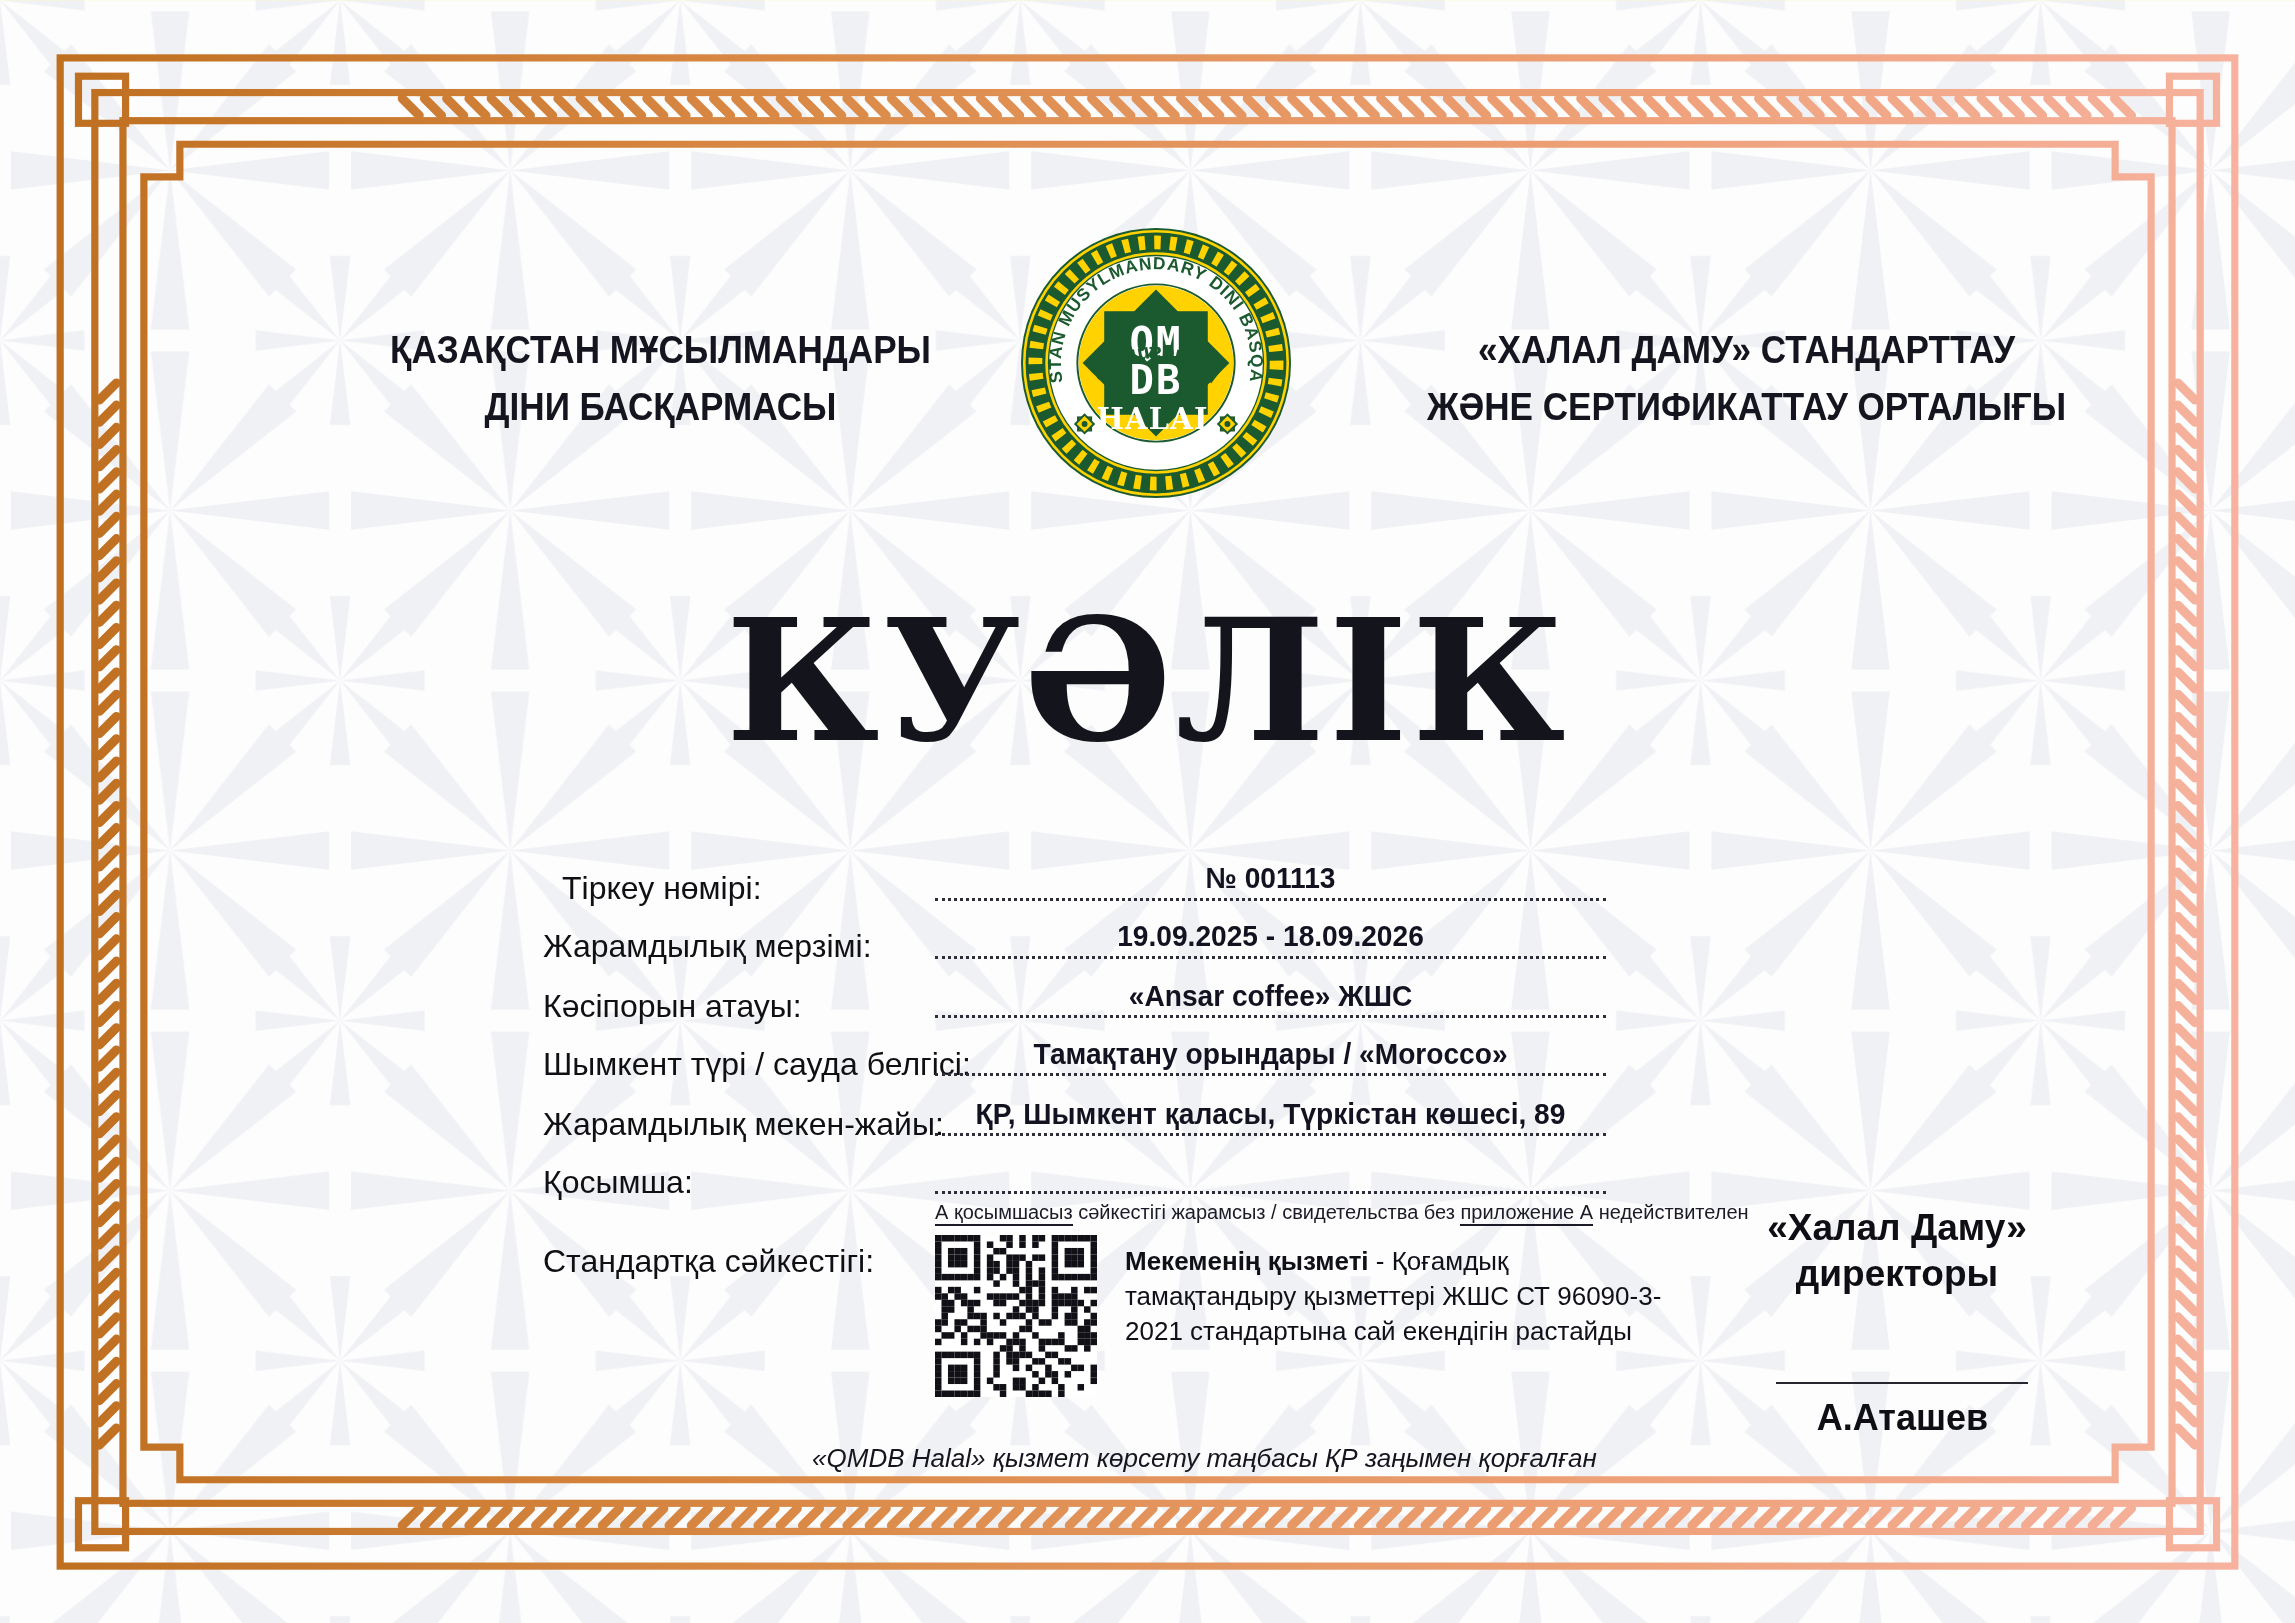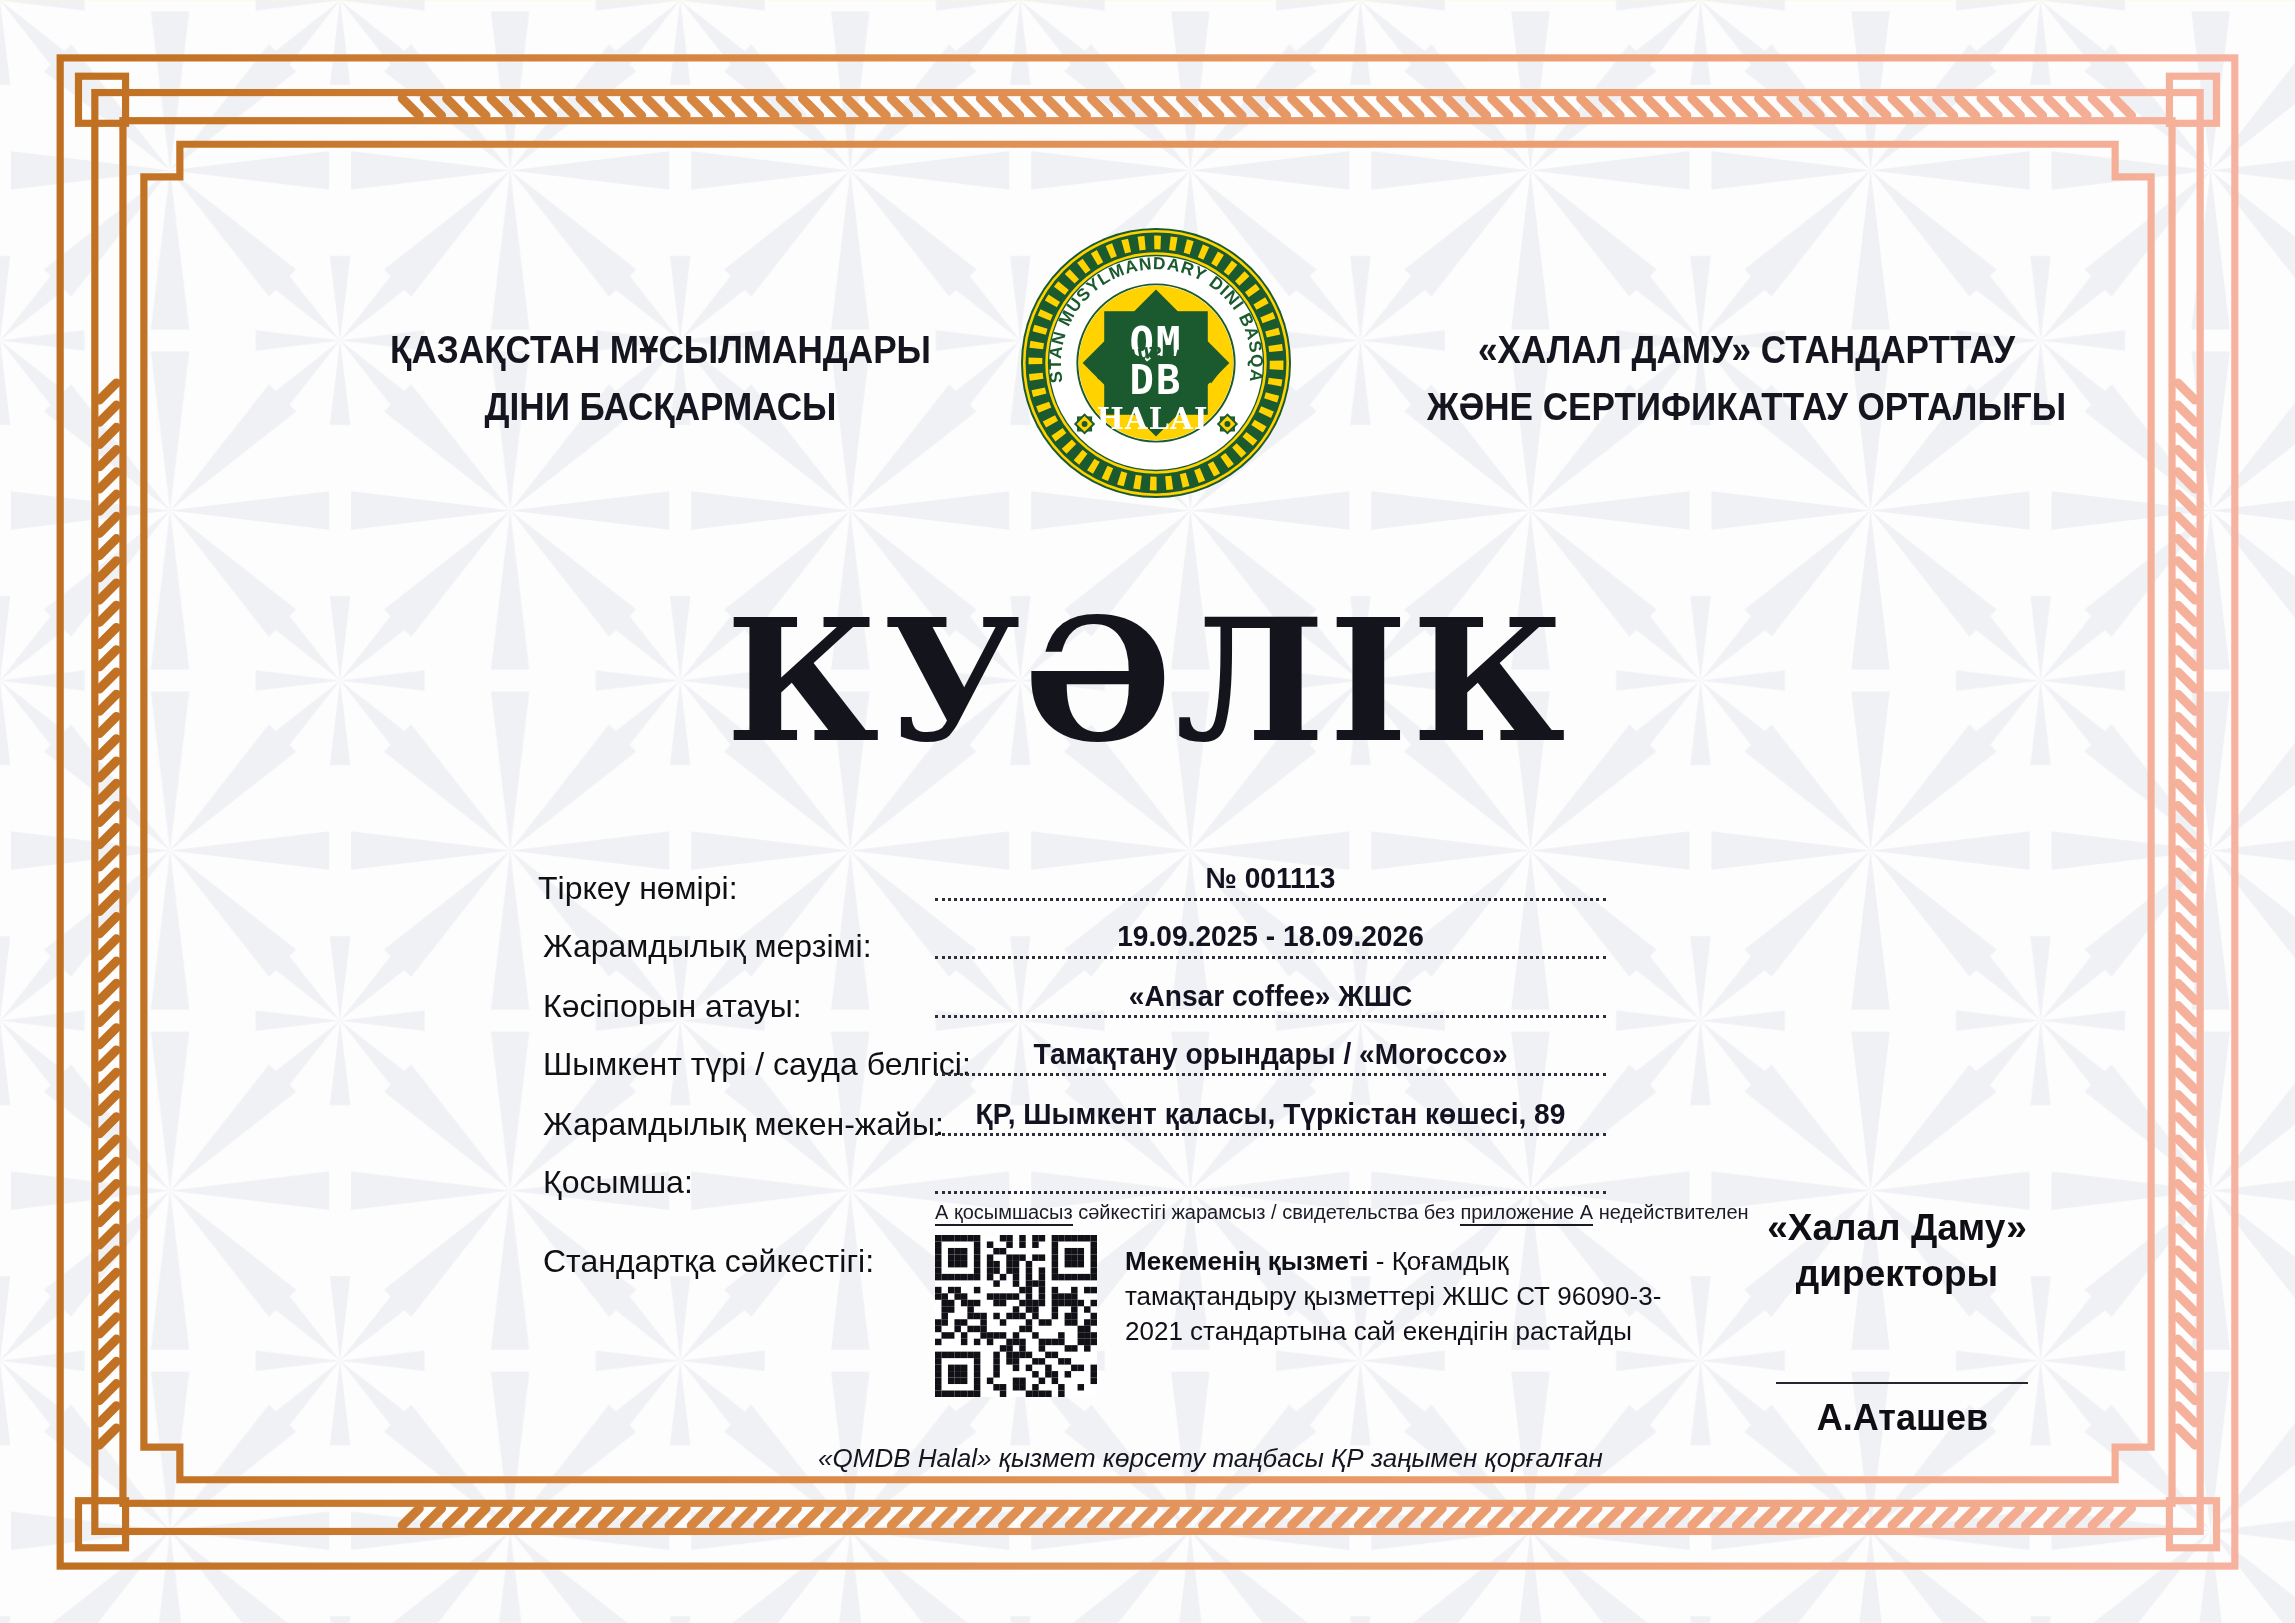--- a/index.html
+++ b/index.html
@@ -402,21 +402,21 @@
     </g>
     <g transform="translate(315,299)">
       <rect x="-10" y="-10" width="20" height="20" fill="#ffd200" stroke="#1b5a2e" stroke-width="3"></rect>
       <rect x="-10" y="-10" width="20" height="20" fill="#ffd200" stroke="#1b5a2e" stroke-width="3" transform="rotate(45)"></rect>
       <circle r="4.5" fill="#1b5a2e"></circle>
     </g>
   </svg>
 
   <div class="abs title" style="left:0;top:581px;width:2295px;">КУӘЛІК</div>
 
-  <div class="abs label" style="left:538px;top:870px;">Тіркеу нөмірі:</div>
+  <div class="abs label" style="left:562px;top:870px;">Тіркеу нөмірі:</div>
   <div class="abs value" style="left:935px;top:862px;width:671px;">№ 001113</div>
   <div class="abs dotline" style="left:935px;top:898px;width:671px;"></div>
 
   <div class="abs label" style="left:543px;top:928px;">Жарамдылық мерзімі:</div>
   <div class="abs value" style="left:935px;top:920px;width:671px;">19.09.2025 - 18.09.2026</div>
   <div class="abs dotline" style="left:935px;top:956px;width:671px;"></div>
 
   <div class="abs label" style="left:543px;top:988px;">Кәсіпорын атауы:</div>
   <div class="abs value" style="left:935px;top:980px;width:671px;">«Ansar coffee» ЖШС</div>
   <div class="abs dotline" style="left:935px;top:1015px;width:671px;"></div>
@@ -751,15 +751,15 @@
     <b>Мекеменің қызметі</b><span> - Қоғамдық тамақтандыру қызметтері ЖШС СТ 96090-3-2021 стандартына сай екендігін растайды</span>
   </div>
 
   <div class="abs sig-org" style="left:1727px;top:1205px;width:340px;">
     <div>«Халал Даму»</div>
     <div>директоры</div>
   </div>
   <div class="abs sig-line" style="left:1776px;top:1382px;width:252px;"></div>
   <div class="abs sig-name" style="left:1734px;top:1397px;width:337px;">А.Аташев</div>
 
-  <div class="abs footer" style="left:262px;top:1443px;width:1897px;font-style:italic;">«QMDB Halal» қызмет көрсету таңбасы ҚР заңымен қорғалған</div>
+  <div class="abs footer" style="left:256px;top:1443px;width:1897px;font-style:italic;">«QMDB Halal» қызмет көрсету таңбасы ҚР заңымен қорғалған</div>
 </div>
 
 
 </body></html>

